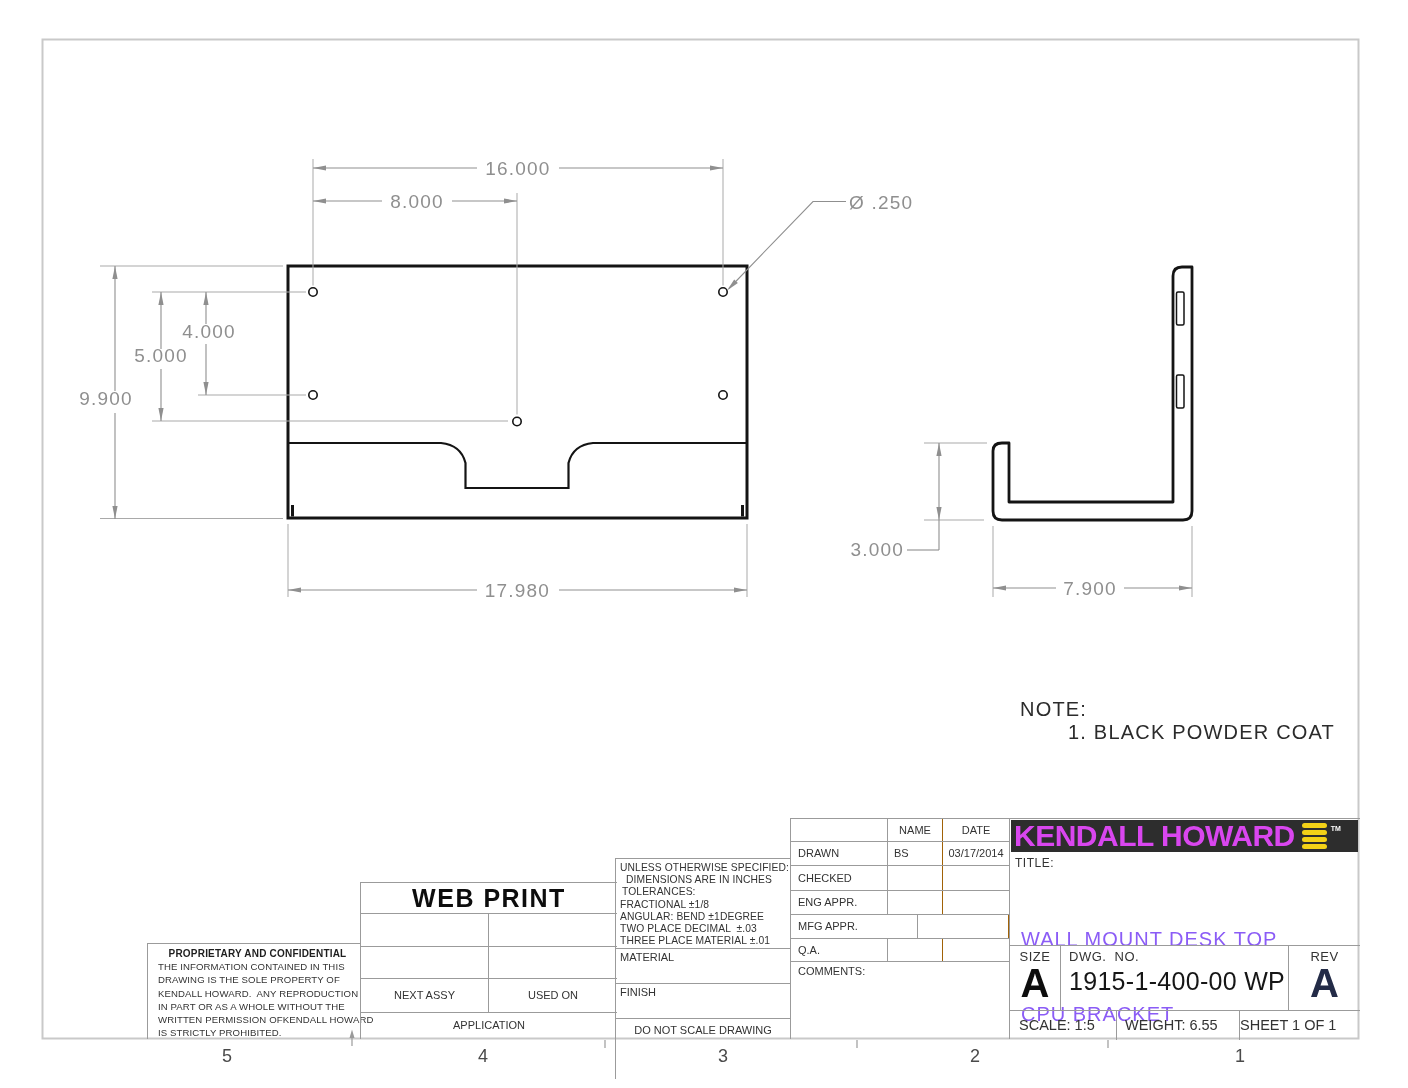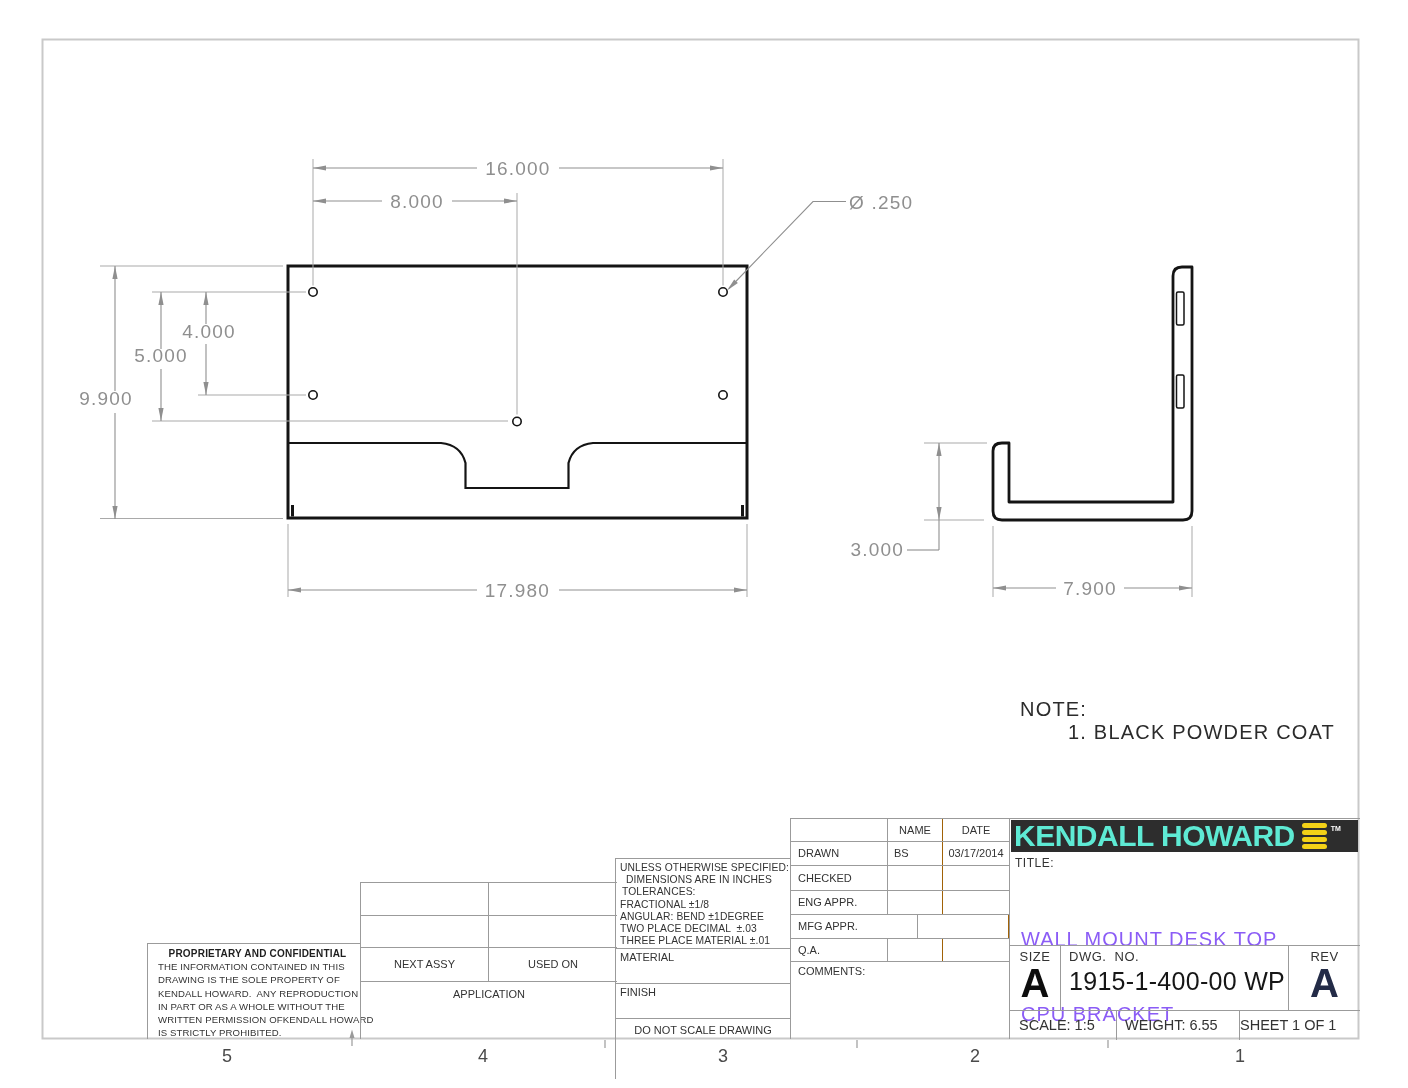--- a/index.html
+++ b/index.html
@@ -40,21 +40,21 @@
   .ap-c1{width:96px;padding-left:7px;}
   .ap-c2{width:55px;border-left:1px solid #9b9b9b;text-align:center;}
   .ap-c3{flex:1;border-left:1px solid #a16207;text-align:center;}
   .ap-comments{height:78px;padding:3px 0 0 7px;}
   
   #title-block{left:1009px;top:818px;width:351px;height:221px;
     border-left:1px solid #9b9b9b;border-top:1px solid #9b9b9b;color:#333;}
   .logo-bar{position:absolute;left:1px;top:1px;width:347px;height:32px;
     background:var(--logo-background,#2d2d2d);display:flex;align-items:center;
     padding:0 4px 0 3px;box-sizing:border-box;}
-  .logo-text{color:#5eead4;font-weight:bold;font-size:30px;letter-spacing:-.5px;
+  .logo-text{color:#d946ef;font-weight:bold;font-size:30px;letter-spacing:-.5px;
     white-space:pre;line-height:30px;}
   .logo-bars{display:flex;flex-direction:column;gap:2px;margin-left:7px;}
   .logo-bar-seg{width:25px;height:5px;border-radius:2.5px;
     background:var(--logo-accent-yellow,#f3d117);}
   .logo-tm{color:#fff;font-size:7px;font-weight:bold;margin:0 0 16px 4px;}
   .tb-title-label{position:absolute;left:5px;top:37px;font-size:12px;letter-spacing:.5px;}
   .tb-title{position:absolute;left:11px;top:58px;font-size:20px;letter-spacing:1px;
     color:#8b5cf6;line-height:25px;white-space:pre;}
   .tb-size-row{position:absolute;left:0;top:126px;width:100%;height:65px;
     border-top:1px solid #9b9b9b;display:flex;box-sizing:border-box;}
@@ -199,20 +199,21 @@
     <div class="prop-heading">PROPRIETARY AND CONFIDENTIAL</div>
     <div class="prop-line">THE INFORMATION CONTAINED IN THIS</div>
     <div class="prop-line">DRAWING IS THE SOLE PROPERTY OF</div>
     <div class="prop-line">KENDALL HOWARD.  ANY REPRODUCTION</div>
     <div class="prop-line">IN PART OR AS A WHOLE WITHOUT THE</div>
     <div class="prop-line">WRITTEN PERMISSION OFKENDALL HOWARD</div>
     <div class="prop-line">IS STRICTLY PROHIBITED.</div>
   </div>
 
   <div id="webprint-table" class="abs bb">
+    <div class="wp-row wp-head bb">WEB PRINT</div>
     <div class="wp-row wp-split bb" style="height:33px;">
       <div class="wp-cell-l bb"></div>
       <div class="wp-cell-r bb"></div>
     </div>
     <div class="wp-row wp-split bb" style="height:32px;">
       <div class="wp-cell-l bb"></div>
       <div class="wp-cell-r bb"></div>
     </div>
     <div class="wp-row wp-split bb" style="height:34px;line-height:33px;">
       <div class="wp-cell-l bb">NEXT ASSY</div>

